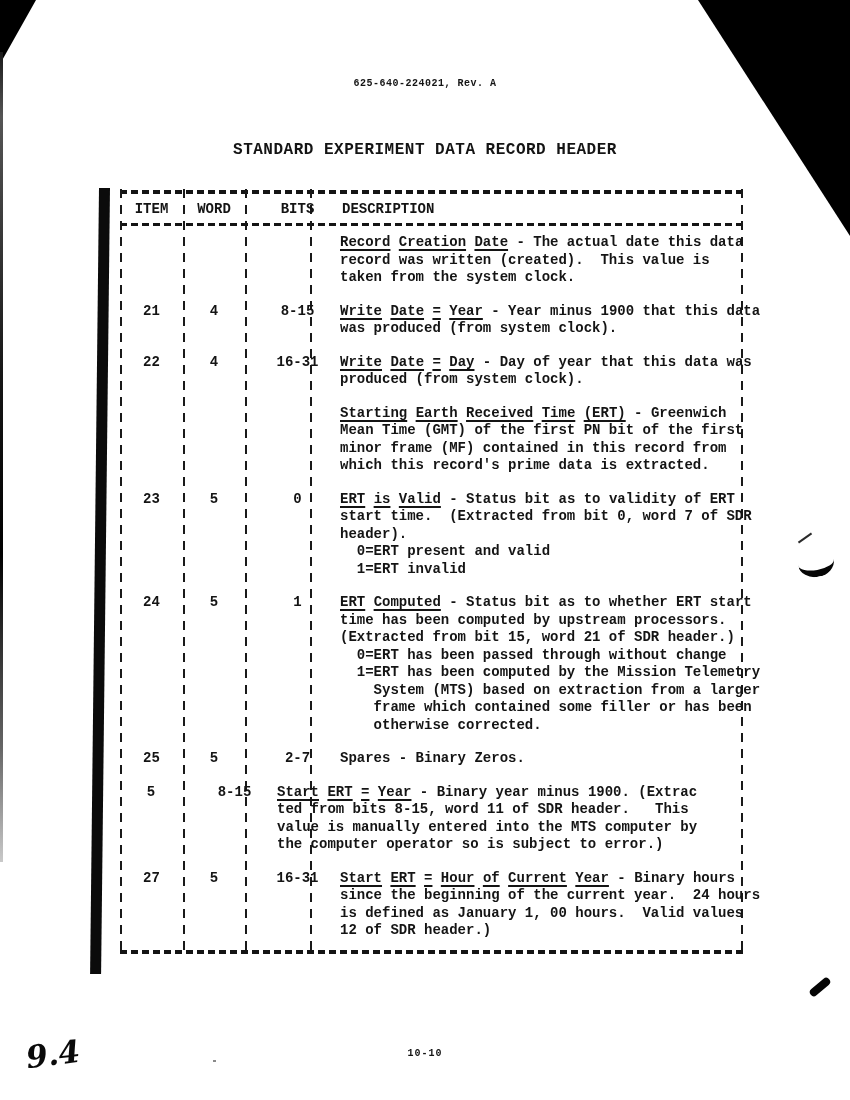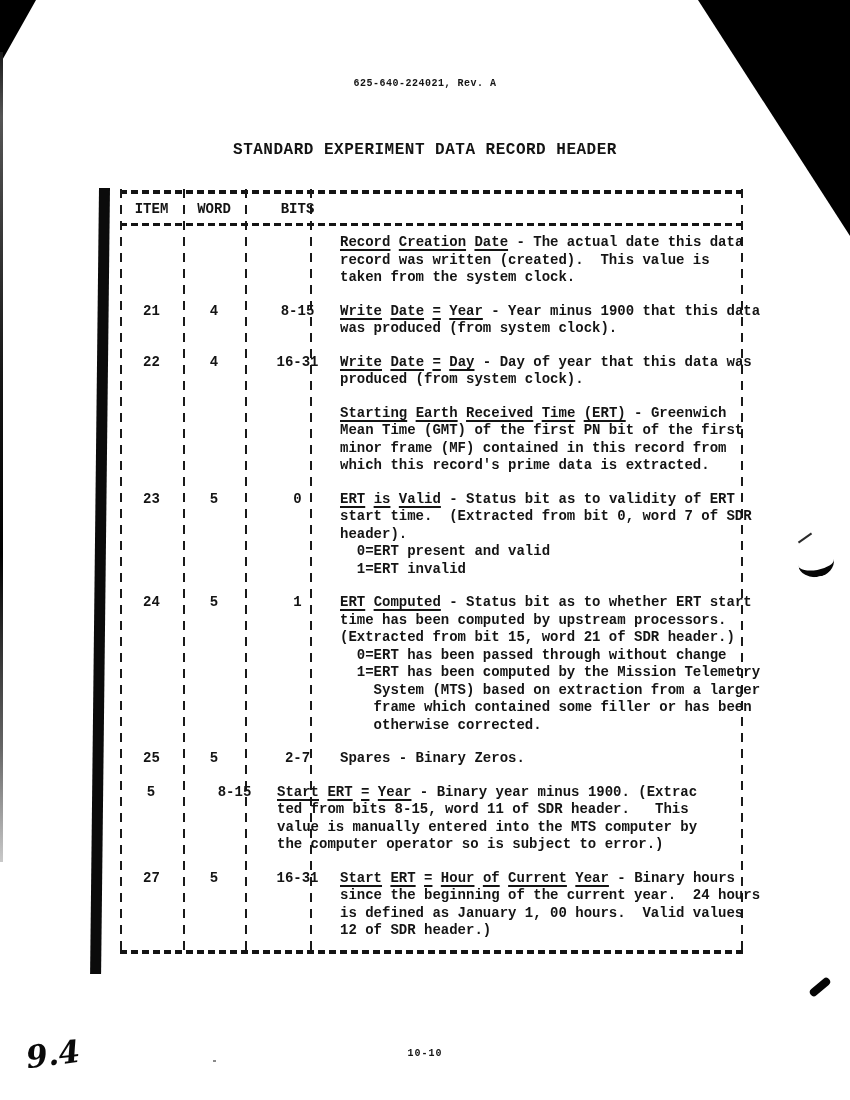--- a/index.html
+++ b/index.html
@@ -57,21 +57,21 @@
   }
   .hline.sep { height:3px; width:100%; }
   .tbody-wrap { position:relative; }
   .vline {
     position:absolute; top:-37px; bottom:0; width:2px;
     background:repeating-linear-gradient(180deg,#191919 0 9px,transparent 9px 16px);
   }
   .vline.v0 { left:0; } .vline.v1 { left:63px; } .vline.v2 { left:125px; }
   .vline.v3 { left:190px; } .vline.v4 { left:621px; }
 
-  .thead-row { display:flex; font-weight:700; font-size:14px; padding:7px 0 6px 0; position:relative; z-index:2; }
+  .thead-row { display:flex; font-weight:700; font-size:14px; padding:7px 0 6px 0; position:relative; z-index:2;justify-content:space-between; }
   .trow { display:flex; font-size:14px; line-height:17.5px; position:relative; z-index:2; }
   .trow .cell { padding-bottom:16px; }
   .trow.first .cell { padding-top:8px; }
   .trow.last .cell { padding-bottom:10px; }
   .c-item { width:63px; text-align:center; flex:none; }
   .c-word { width:62px; text-align:center; flex:none; }
   .c-bits { width:65px; text-align:center; flex:none;padding-left:20px; }
   .c-desc { width:435px; flex:none; padding-left:10px; text-align:left; }
   .thead-row .c-desc { padding-left:12px; }
   .dline { white-space:pre; font-weight:700; }
@@ -103,20 +103,21 @@
 
 <div class="doc-number">625-640-224021, Rev. A</div>
 <div class="doc-title">STANDARD EXPERIMENT DATA RECORD HEADER</div>
 
 <div class="table-wrap">
   <div class="hline top"></div>
   <div class="thead-row">
     <div class="cell c-item">ITEM</div>
     <div class="cell c-word">WORD</div>
     <div class="cell c-bits">BITS</div>
+    <div class="cell c-desc">DESCRIPTION</div>
   </div>
   <div class="hline sep"></div>
   <div class="tbody-wrap">
     <div class="vline v0"></div>
     <div class="vline v1"></div>
     <div class="vline v2"></div>
     <div class="vline v3"></div>
     <div class="vline v4"></div>
     <div id="rows">
         <div class="trow first">

